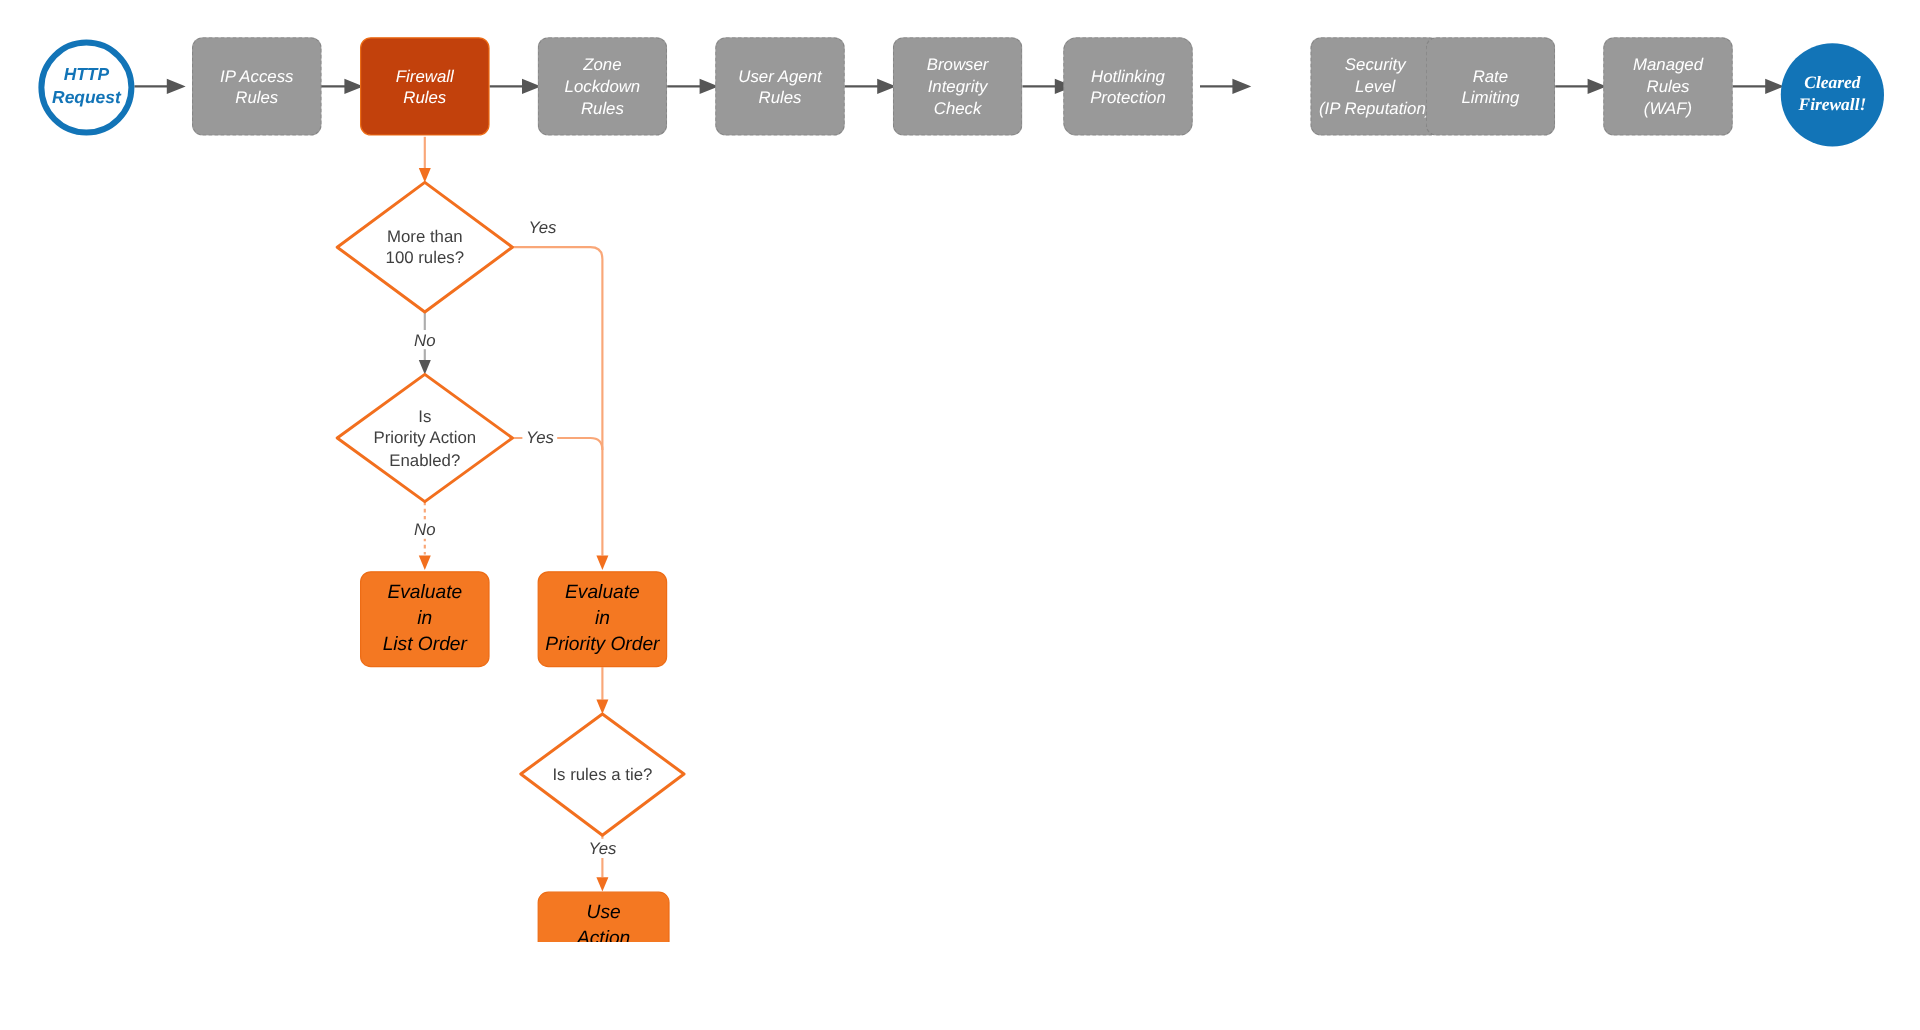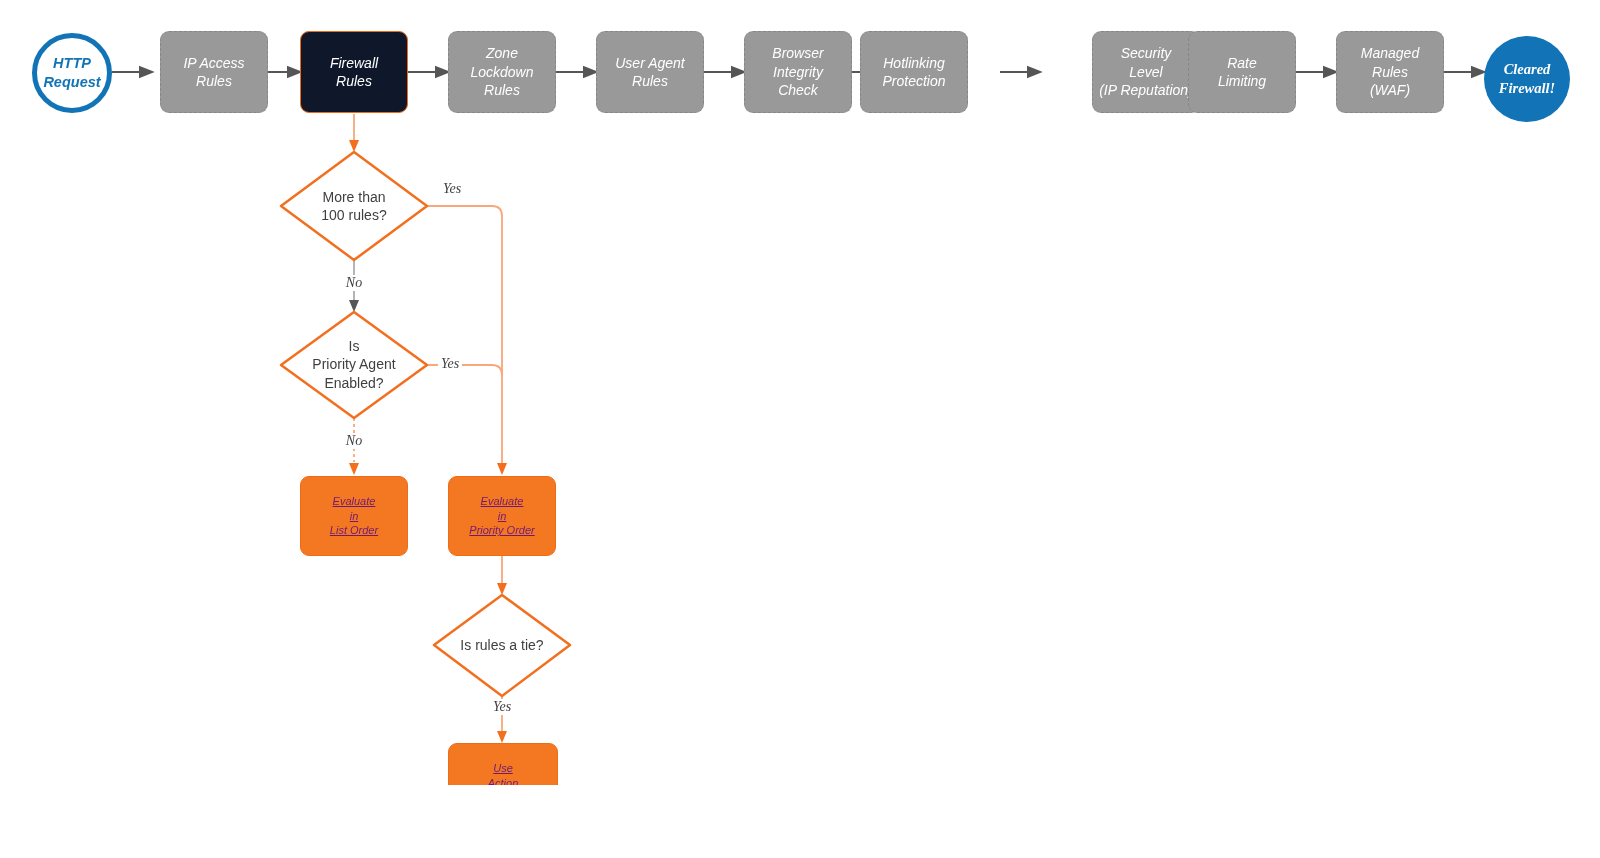--- a/index.html
+++ b/index.html
@@ -9,37 +9,37 @@
   }
   #wires{position:absolute;left:0;top:0;width:1600px;height:858px;}
   .node{position:absolute;display:flex;align-items:center;justify-content:center;
         text-align:center;box-sizing:border-box;}
   .label{white-space:pre-line;line-height:1.32;}
   .stage{
     width:108px;height:82px;top:31px;border-radius:9px;
     background:#999999;border:1.5px dashed #868686;
   }
   .stage .label{color:#ffffff;font-style:italic;font-size:14px;}
-  .stage.orange{background:#0f172a;border:1.5px solid #ed6c15;}
+  .stage.orange{background:#c2410c;border:1.5px solid #ed6c15;}
   .actionbox{
     border-radius:9px;background:#F47822;border:1.5px solid #ed6c15;
   }
-  .actionbox .label{color:#701a75;font-style:italic;font-size:11px;line-height:1.36;text-decoration:underline;}
+  .actionbox .label{color:#000000;font-style:italic;font-size:16px;line-height:1.36;}
   .circle{border-radius:50%;}
   .circle .label{font-weight:bold;font-style:italic;font-size:14.5px;line-height:1.3;}
   .circle.start{left:32px;top:33px;width:80px;height:80px;background:#ffffff;
                 border:5px solid #1274B7;}
   .circle.start .label{color:#1274B7;}
   .circle.end{left:1484px;top:36px;width:86px;height:86px;background:#1274B7;}
   .circle.end .label{color:#ffffff;font-family:Liberation Serif, serif;}
   .dtext{position:absolute;transform:translate(-50%,-50%);text-align:center;
          color:#3F3F3F;font-size:14px;line-height:1.32;white-space:pre-line;}
   .edge-label{position:absolute;transform:translate(-50%,-50%);
               color:#3F3F3F;font-size:14px;font-style:italic;
-              background:#ffffff;padding:0 3px;font-family:Liberation Serif, serif;}
+              background:#ffffff;padding:0 3px;}
 </style>
 </head>
 <body>
 
 <div id="canvas">
 
   <svg id="wires" viewBox="0 0 1600 858" xmlns="http://www.w3.org/2000/svg">
 
     <g stroke="#565656" stroke-width="2" fill="#565656">
       <path d="M112 72 H140" fill="none"></path>
@@ -127,21 +127,21 @@
   </div>
   <div class="node stage" style="left:596px;">
     <div class="label">User Agent
 Rules</div>
   </div>
   <div class="node stage" style="left:744px;">
     <div class="label">Browser
 Integrity
 Check</div>
   </div>
-  <div class="node stage" style="left:860px;">
+  <div class="node stage" style="left:886px;border-radius:11px;">
     <div class="label">Hotlinking
 Protection</div>
   </div>
   <div class="node stage" style="left:1092px;">
     <div class="label">Security
 Level
 (IP Reputation)</div>
   </div>
   <div class="node stage" style="left:1188px;">
     <div class="label">Rate
@@ -149,21 +149,21 @@
   </div>
   <div class="node stage" style="left:1336px;">
     <div class="label">Managed
 Rules
 (WAF)</div>
   </div>
 
   <div class="dtext" style="left:354px;top:206px;width:120px;">More than
 100 rules?</div>
   <div class="dtext" style="left:354px;top:365px;width:124px;">Is
-Priority Agent
+Priority Action
 Enabled?</div>
   <div class="dtext" style="left:502px;top:645px;width:124px;">Is rules a tie?</div>
 
   <div class="node actionbox" style="left:300px;top:476px;width:108px;height:80px;">
     <div class="label">Evaluate
 in
 List Order</div>
   </div>
   <div class="node actionbox" style="left:448px;top:476px;width:108px;height:80px;">
     <div class="label">Evaluate

